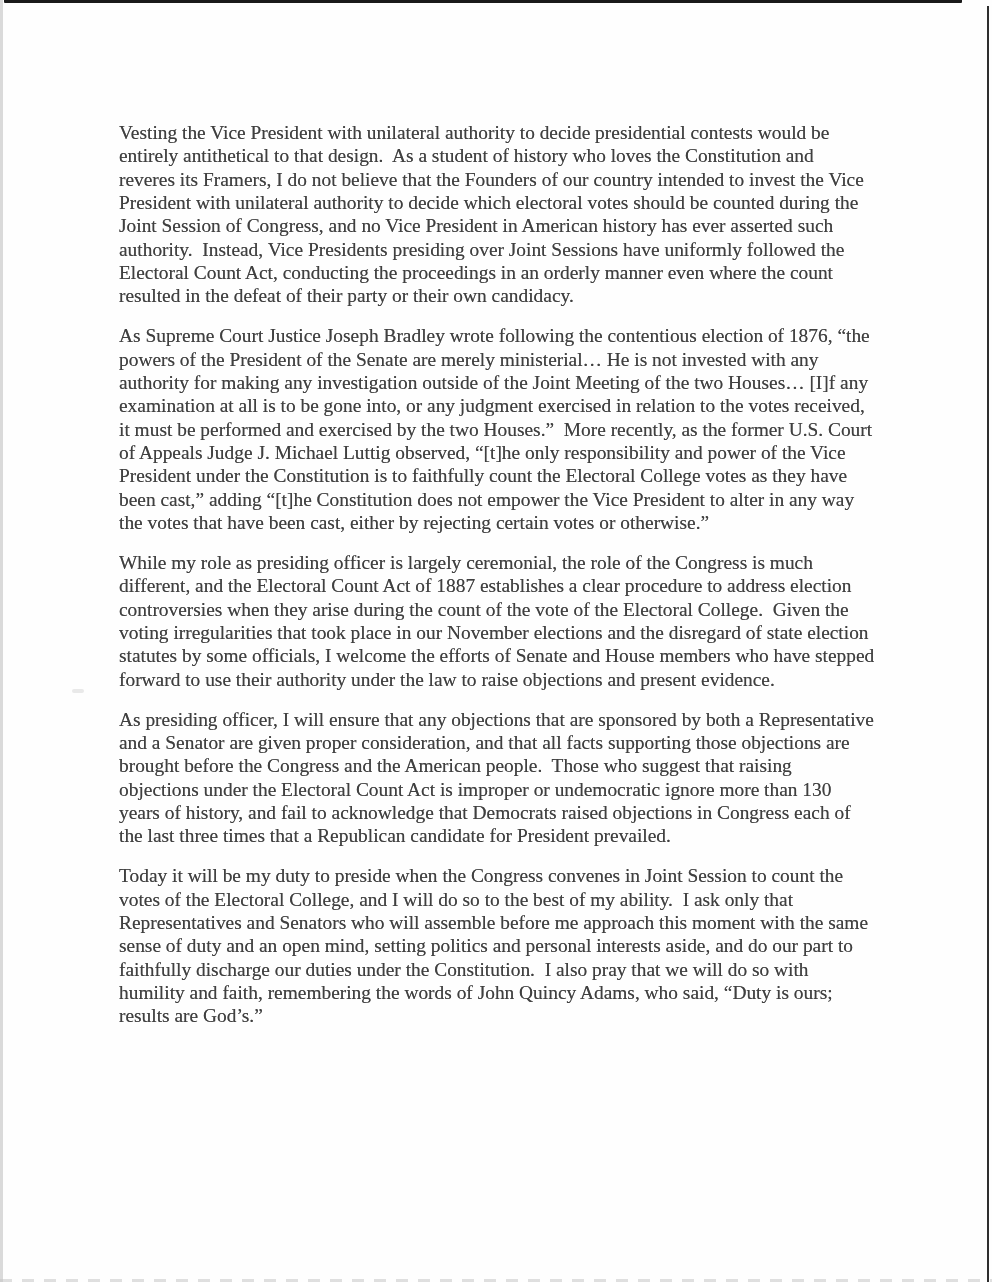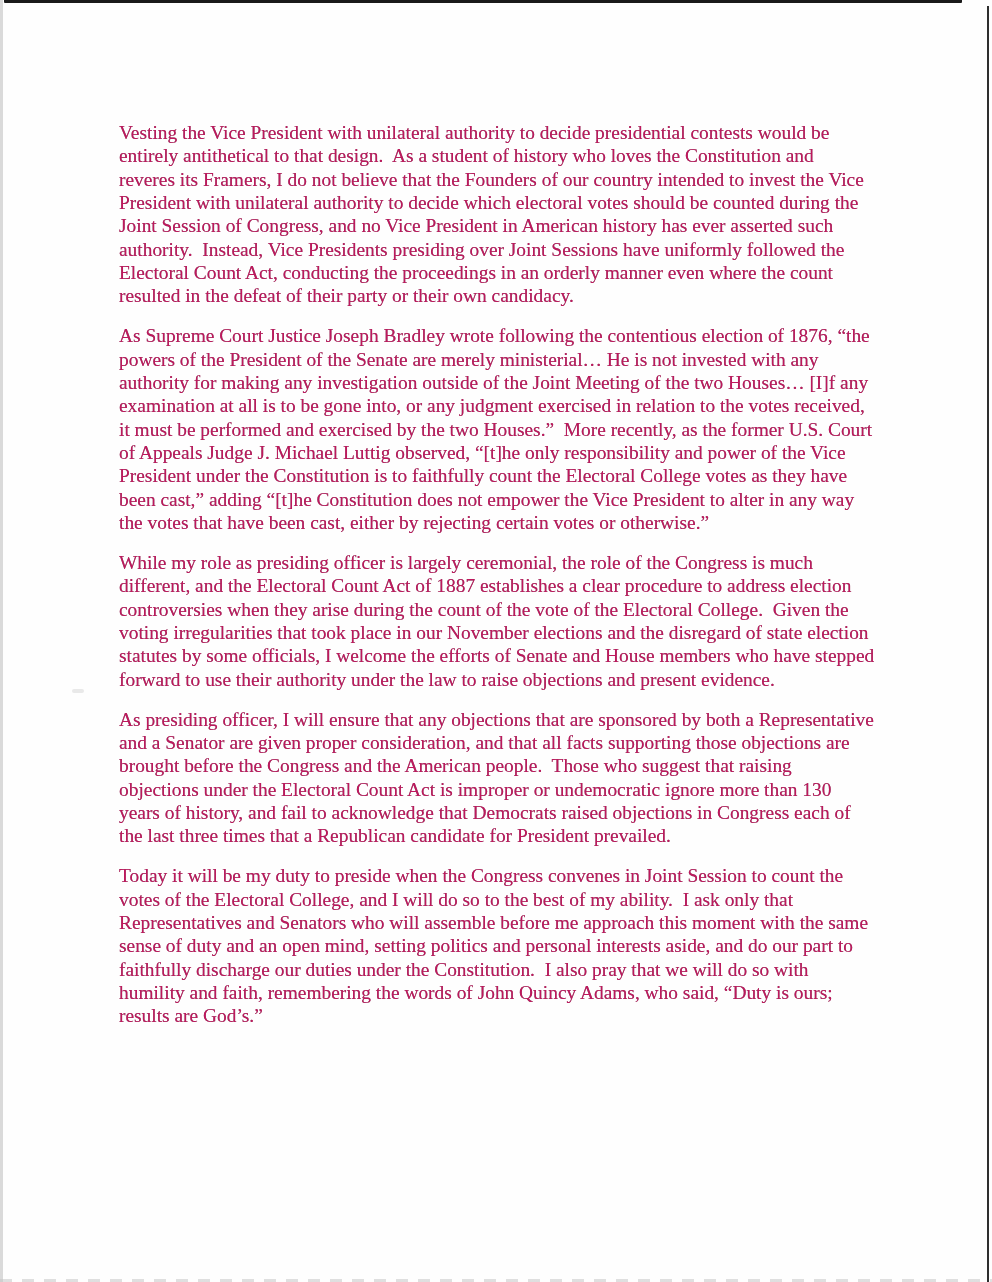--- a/index.html
+++ b/index.html
@@ -50,21 +50,21 @@
     width: 12px; height: 4px;
     background: #e9e9e9;
     border-radius: 2px;
   }
   
   .text-block {
     position: absolute;
     top: 121px;
     left: 119px;
     width: 805px;
-    color: #be185d;
+    color: #404040;
     font-size: 19.4px;
     line-height: 23.35px;
     text-shadow: 0 0 0.4px rgba(10,10,10,0.5);
   }
   .para {
     margin: 0 0 16.6px 0;
     white-space: pre-wrap;
   }
   .para:last-child { margin-bottom: 0; }
 </style>

